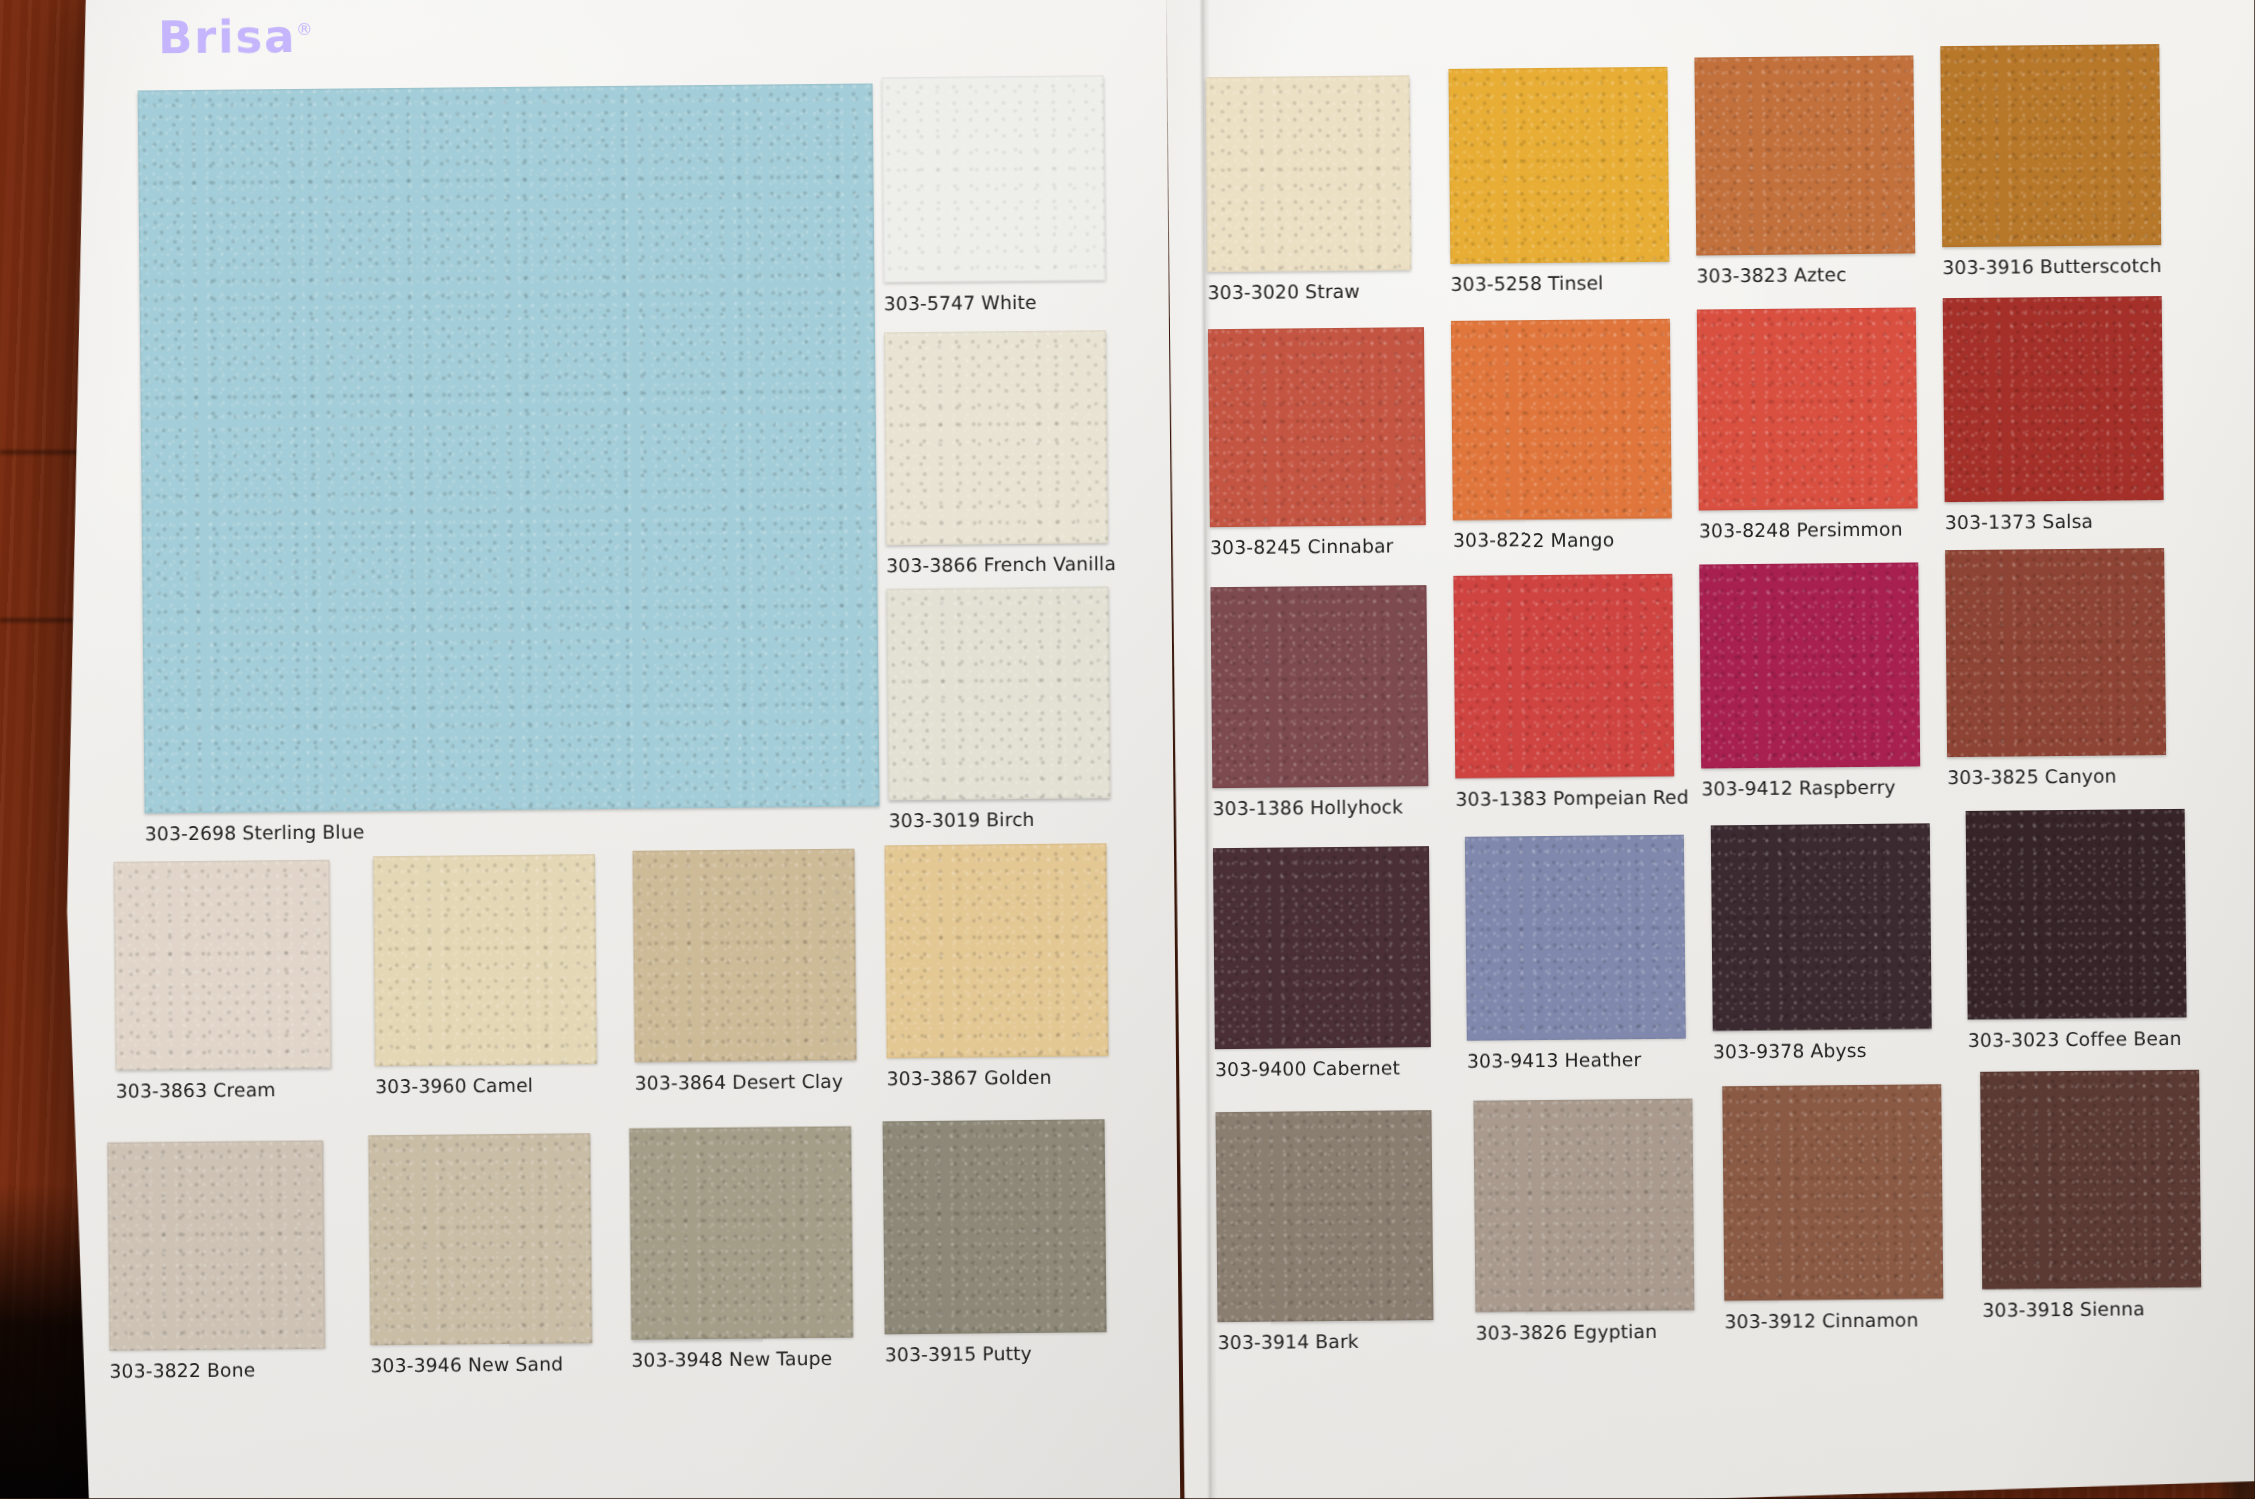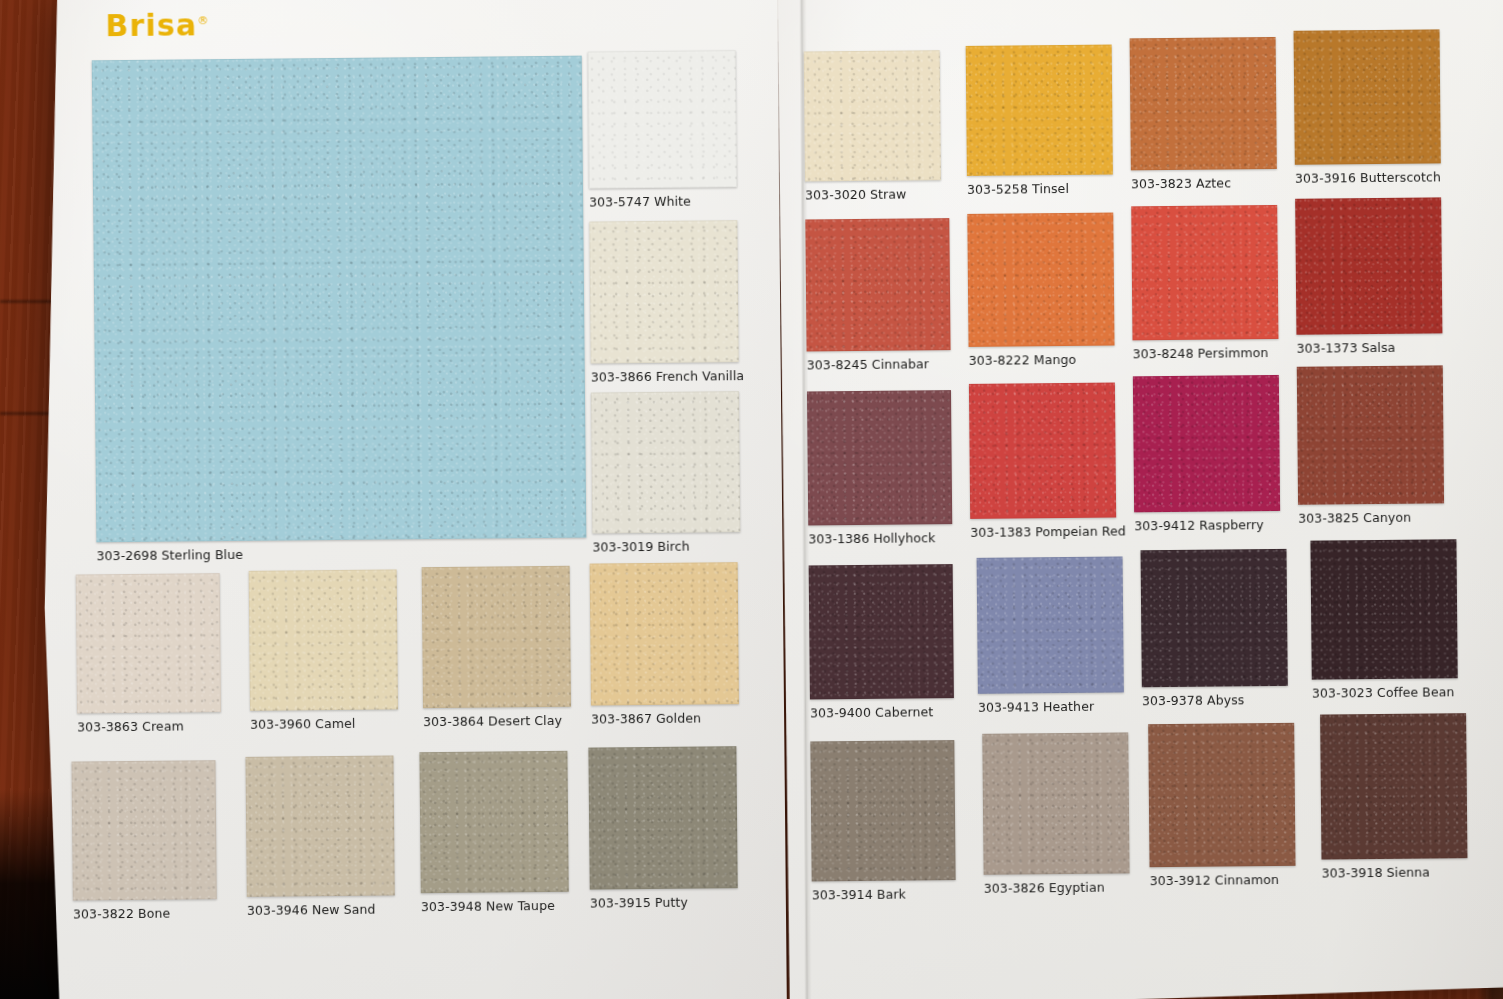--- a/index.html
+++ b/index.html
@@ -117,21 +117,21 @@
       linear-gradient(to bottom, rgba(255,255,255,0.12) 0%, rgba(0,0,0,0.05) 100%);
   }
 
   
   .brand {
     position: absolute;
     left: 70px;
     top: 22px;
     font-size: 30px;
     font-weight: bold;
-    color: #eab308;
+    color: #c4b5fd;
     letter-spacing: 1.2px;
     font-family: "DejaVu Sans", sans-serif;
   }
   .brand sup {
     font-size: 11px;
     font-weight: normal;
     vertical-align: super;
     letter-spacing: 0;
   }
 

